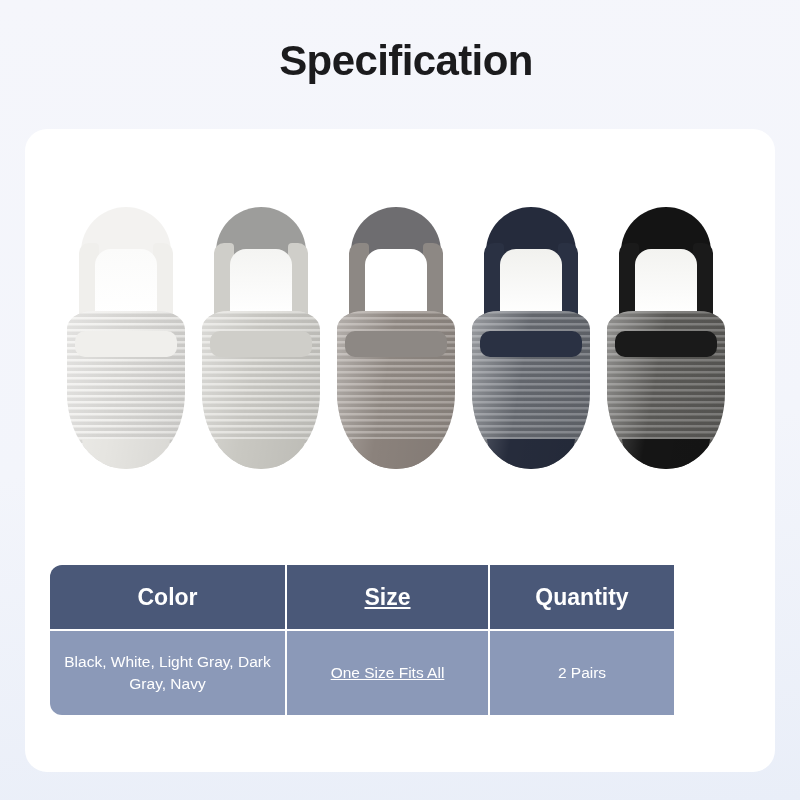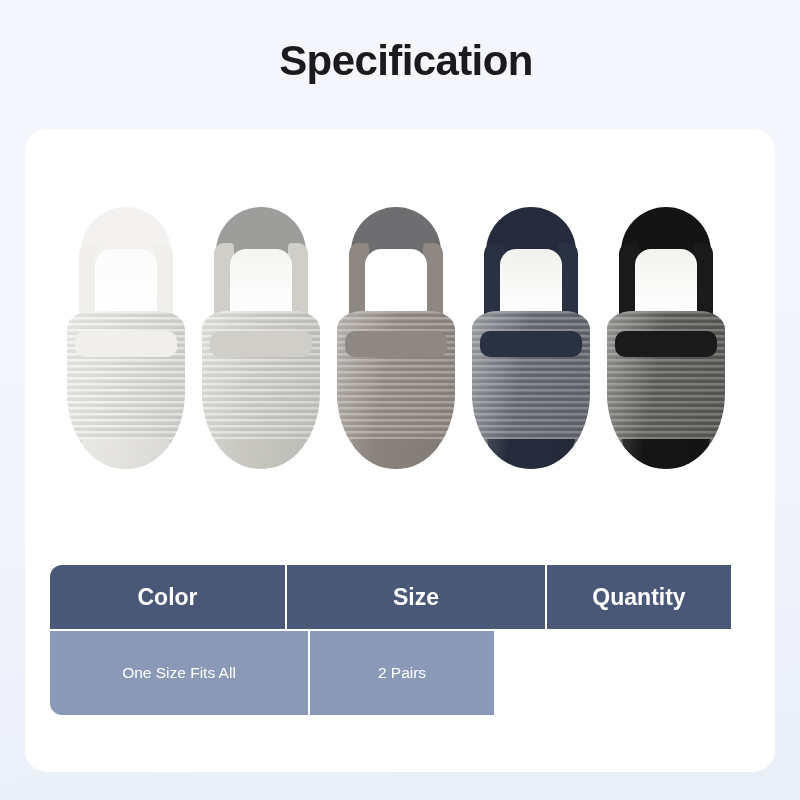--- a/index.html
+++ b/index.html
@@ -117,21 +117,21 @@
 
   .cell {
     display:flex;
     align-items:center;
     justify-content:center;
     text-align:center;
     color:#ffffff;
     box-sizing:border-box;
   }
   .col-color { width:237px; }
-  .col-size  { width:260px; }
+  .col-size  { width:203px;text-decoration:underline; }
   .col-qty   { width:184px; }
 
   #spec-head .cell {
     background:#4a5878;
     font-size:23px;
     font-weight:bold;
     border-right:2px solid #ffffff;
   }
   #spec-head .cell:last-child { border-right:none; }
 
@@ -217,18 +217,19 @@
 
   <div id="spec-table">
 
     <div class="trow" id="spec-head">
       <div class="cell col-color">Color</div>
       <div class="cell col-size">Size</div>
       <div class="cell col-qty">Quantity</div>
     </div>
 
     <div class="trow" id="spec-body">
+      <div class="cell col-color">Black, White, Light Gray, Dark Gray, Navy</div>
       <div class="cell col-size">One Size Fits All</div>
       <div class="cell col-qty">2 Pairs</div>
     </div>
 
   </div>
 </div>
 
 </body></html>

